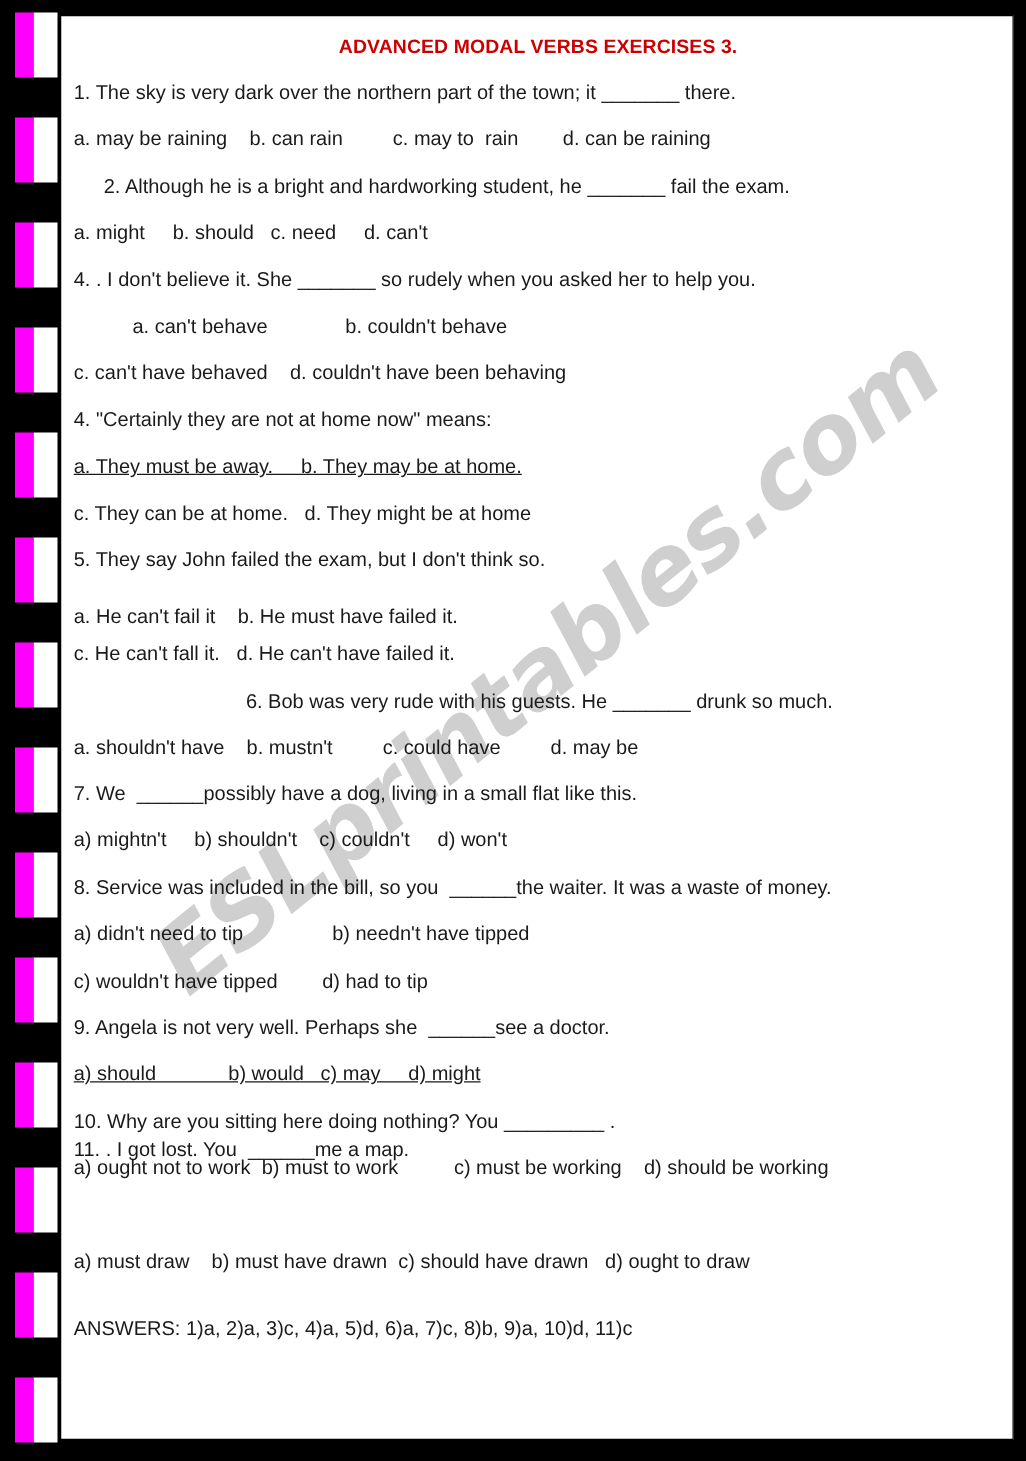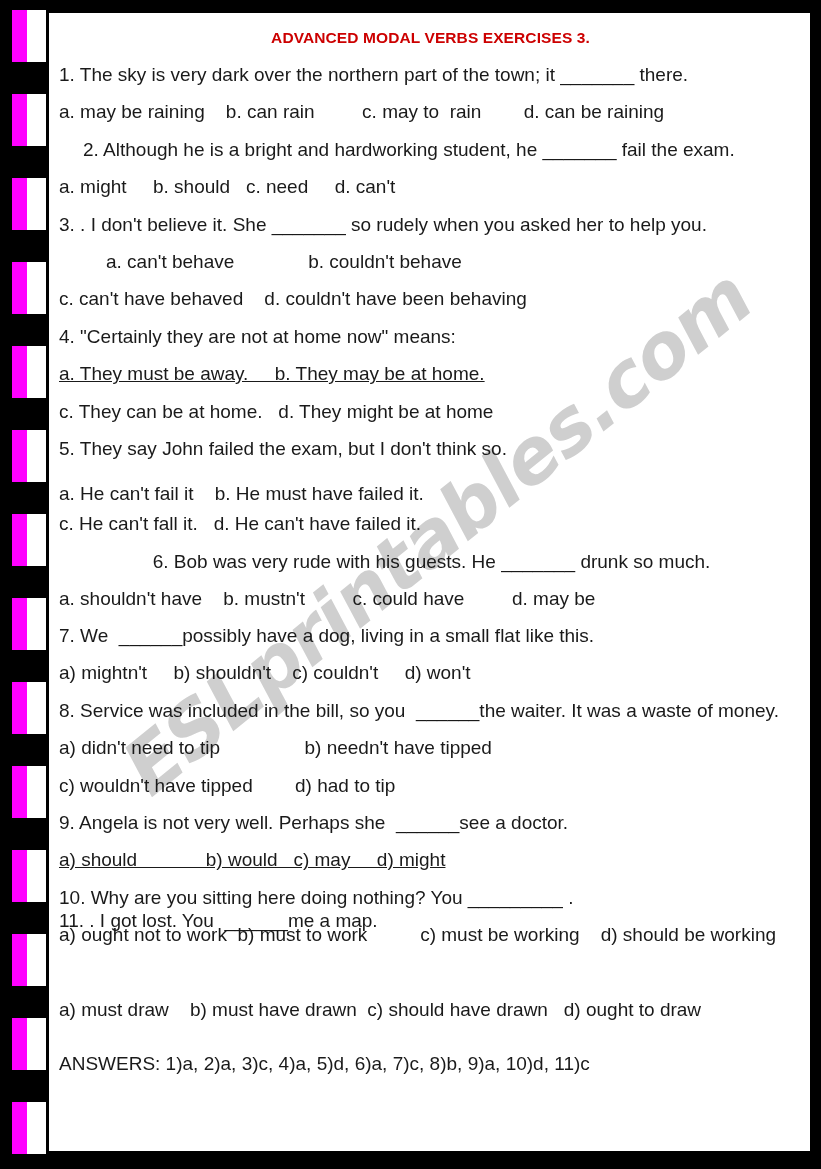--- a/index.html
+++ b/index.html
@@ -103,21 +103,21 @@
     font-size: 15.5px;
     font-weight: bold;
     letter-spacing: 0.1px;
     font-family: "Liberation Sans", sans-serif;
   }
 
   .line {
     position: absolute;
     left: 10px;
     width: 745px;
-    font-size: 19px;
+    font-size: 16px;
     color: #1a1a1a;
     font-family: "Liberation Sans", sans-serif;
     white-space: pre;
     line-height: 14px;
   }
 </style>
 </head>
 <body>
 
 <div id="left-strip">
@@ -183,21 +183,21 @@
 
   <div id="watermark">ESLprintables.com</div>
 
   <div id="sheet-body">
     <div id="worksheet-title">ADVANCED MODAL VERBS EXERCISES 3.</div>
 
   <div class="line" style="top: 55px;">1. The sky is very dark over the northern part of the town; it _______ there.</div>
       <div class="line" style="top: 92.4px;">a. may be raining    b. can rain         c. may to  rain        d. can be raining</div>
       <div class="line" style="top: 129.8px; margin-left: 24px;">2. Although he is a bright and hardworking student, he _______ fail the exam.</div>
       <div class="line" style="top: 167.2px;">a. might     b. should   c. need     d. can't</div>
-      <div class="line" style="top: 204.6px;">3. . I don't believe it. She _______ so rudely when you asked her to help you.</div>
+      <div class="line" style="top: 204.6px;">4. . I don't believe it. She _______ so rudely when you asked her to help you.</div>
       <div class="line" style="top: 242px; margin-left: 47px;">a. can't behave              b. couldn't behave</div>
       <div class="line" style="top: 279.4px;">c. can't have behaved    d. couldn't have been behaving</div>
       <div class="line" style="top: 316.8px;">4. "Certainly they are not at home now" means:</div>
       <div class="line" style="top: 354.2px; text-decoration: underline;">a. They must be away.     b. They may be at home.</div>
       <div class="line" style="top: 391.6px;">c. They can be at home.   d. They might be at home</div>
       <div class="line" style="top: 429px;">5. They say John failed the exam, but I don't think so.</div>
       <div class="line" style="top: 462px; margin-top: 12px;">a. He can't fail it    b. He must have failed it.</div>
       <div class="line" style="top: 503.8px;">c. He can't fall it.   d. He can't have failed it.</div>
       <div class="line" style="top: 542px; text-align: center;">6. Bob was very rude with his guests. He _______ drunk so much.</div>
       <div class="line" style="top: 578.6px;">a. shouldn't have    b. mustn't         c. could have         d. may be</div>

